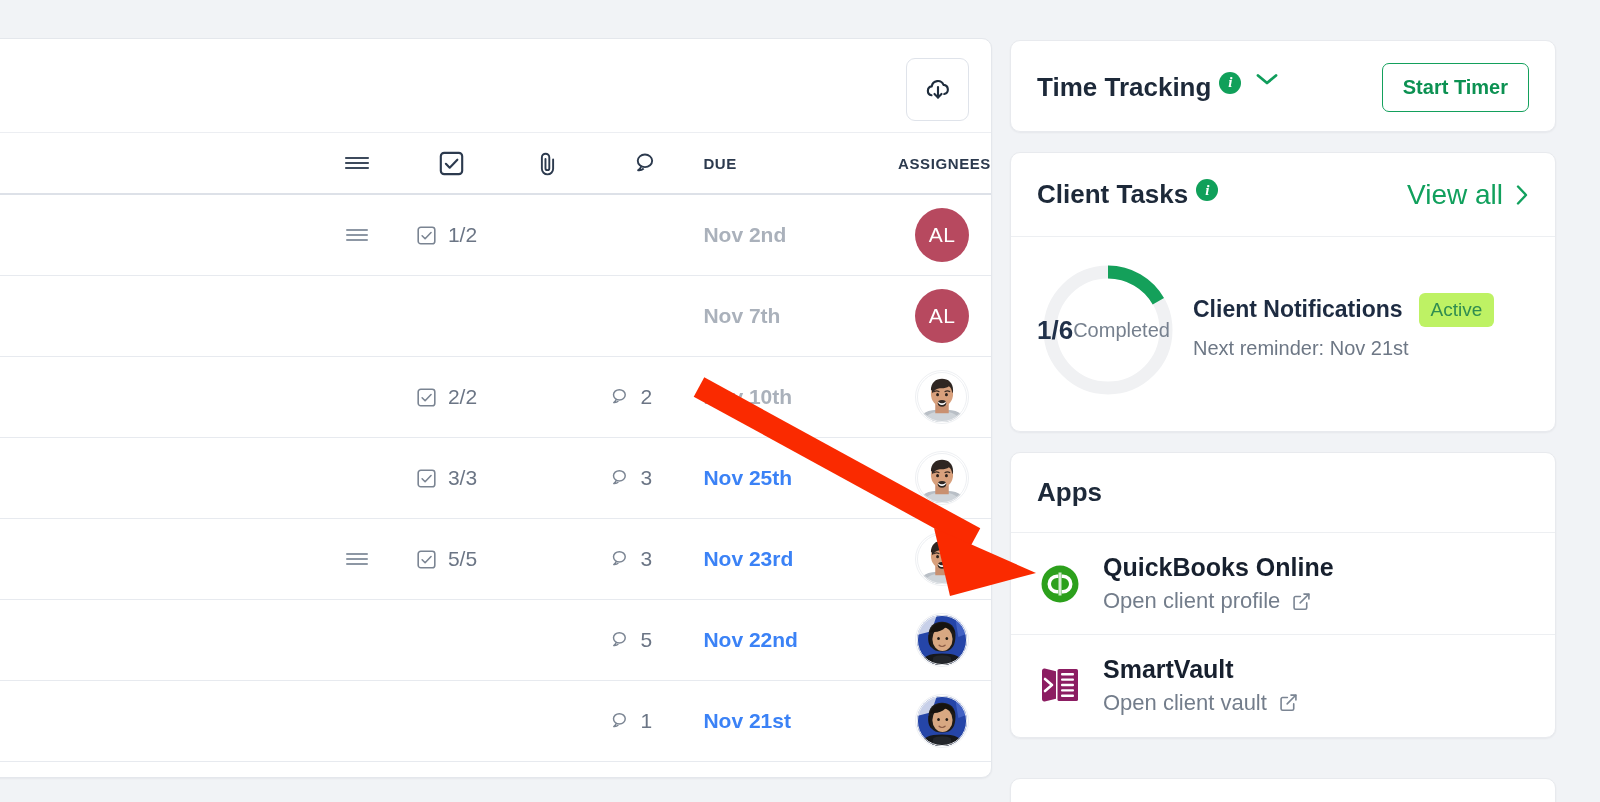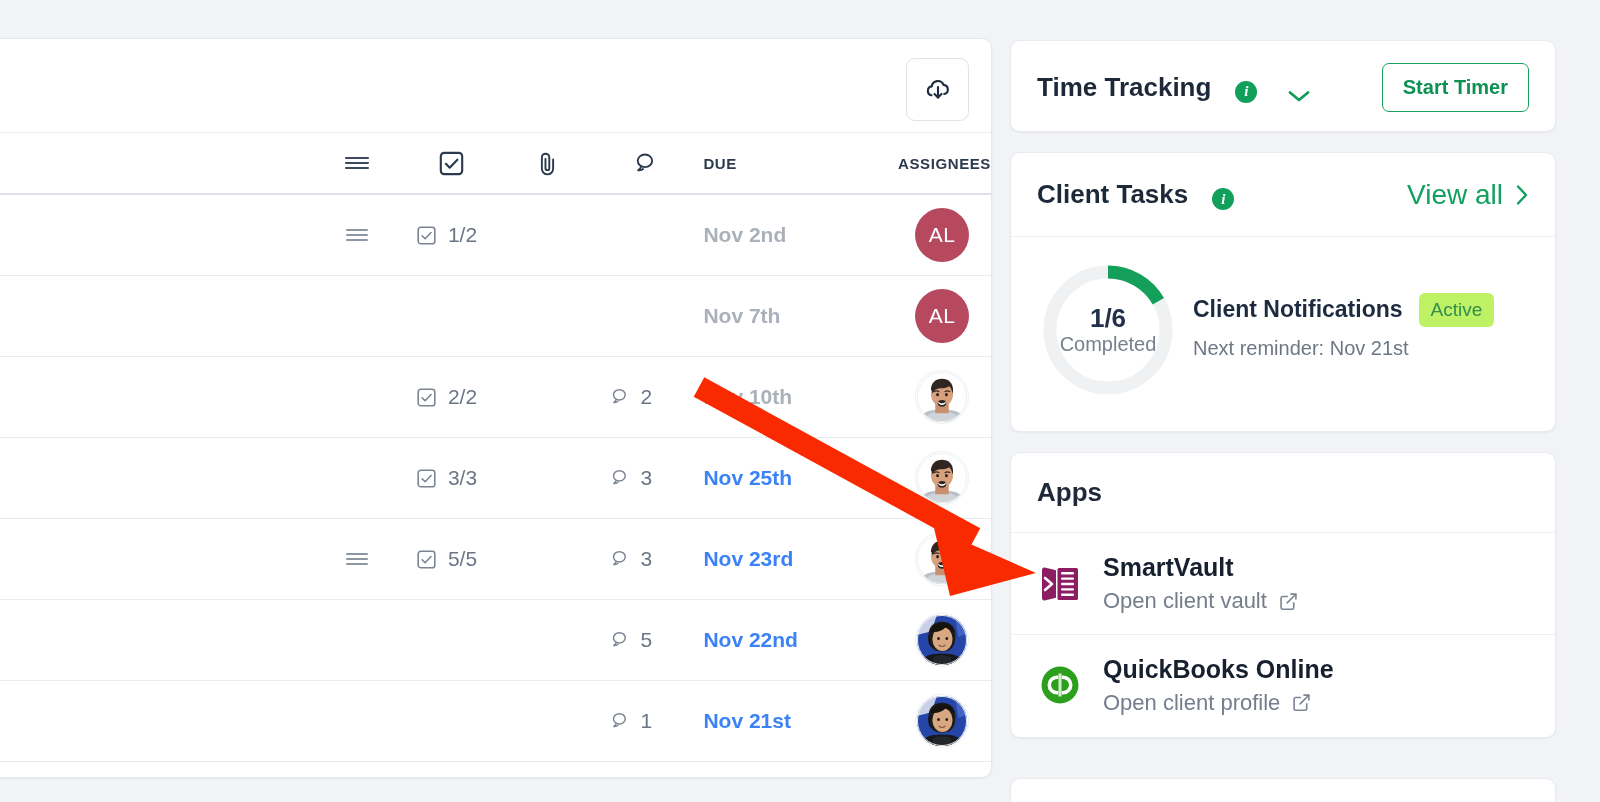--- a/index.html
+++ b/index.html
@@ -99,21 +99,21 @@
   #card-tasks { top: 152px; height: 280px; }
   #card-apps { top: 452px; height: 286px; }
   #card-extra { top: 778px; height: 80px; overflow: hidden; }
 
   .card-head {
     display: flex; align-items: center; justify-content: space-between;
     padding: 0 26px; height: 92px;
   }
   .card-head.bordered { border-bottom: 1px solid #edeff2; height: 84px; }
   .card-title {
-    display: flex; align-items: flex-end; gap: 24px;
+    display: flex; align-items: flex-start; gap: 8px;
     font-size: 26px; font-weight: 700; color: #1d2939;
   }
   .info-dot {
     width: 22px; height: 22px; border-radius: 50%;
     background: #0f9d58ff; background: #10a05a;
     color: #fff; font-size: 15px; font-weight: 700;
     display: flex; align-items: center; justify-content: center;
     font-family: "Liberation Serif", serif; font-style: italic;
   }
   .chev-down { width: 24px; height: 14px; margin-left: 6px; }
@@ -127,21 +127,21 @@
     display: flex; align-items: center; gap: 12px;
     color: #11a05d; font-size: 28px; font-weight: 400;
   }
   .view-all .chev-right { width: 14px; height: 22px; }
 
   .tasks-body { display: flex; align-items: center; padding: 22px 26px 0 26px; }
   .donut { position: relative; width: 142px; height: 142px; flex: none; }
   .donut svg { width: 142px; height: 142px; transform: rotate(-90deg); }
   .donut-label {
     position: absolute; inset: 0;
-    display: flex; flex-direction: column; align-items: center; justify-content: center;
+    display: flex; flex-direction: row; align-items: center; justify-content: flex-start;
   }
   .donut-frac { font-size: 26px; font-weight: 700; color: #21314a; line-height: 1.1; }
   .donut-sub { font-size: 20px; color: #76808e; line-height: 1.2; }
   .tasks-info { margin-left: 14px; padding-bottom: 8px; }
   .tasks-info-row { display: flex; align-items: center; gap: 16px; }
   .tasks-info-title { font-size: 23px; font-weight: 700; color: #1d2b41; }
   .badge-active {
     background: #bef264; color: #2f8d50;
     font-size: 19px; border-radius: 6px; padding: 6px 12px;
   }
@@ -548,20 +548,41 @@
       </div>
     </div>
 
     <div class="card" id="card-apps">
       <div class="apps-head">
         <div class="card-title">Apps</div>
       </div>
 
       <div class="app-row">
         <svg class="app-ico" viewBox="0 0 46 46">
+          <circle cx="23" cy="23" r="18.5" fill="#2ca01c"></circle>
+          <path d="M20 13.5a9.5 9.5 0 0 0 0 19h1.3V29h-1.3a6 6 0 0 1 0-12h1.3v-3.5z" fill="#fff"></path>
+          <path d="M26 13.5a9.5 9.5 0 0 1 0 19h-1.3V29H26a6 6 0 0 0 0-12h-1.3v-3.5z" fill="#fff"></path>
+          <rect x="21.6" y="11.5" width="1.2" height="23" fill="#fff"></rect>
+          <rect x="23.2" y="11.5" width="1.2" height="23" fill="#fff"></rect>
+        </svg>
+        <div>
+          <div class="app-name">QuickBooks Online</div>
+          <div class="app-link">
+            <span>Open client profile</span>
+            <svg class="ext-ico" viewBox="0 0 20 20" fill="none" stroke="#7b8593" stroke-width="1.7" stroke-linecap="round" stroke-linejoin="round">
+              <path d="M15.5 11.5v5a1.6 1.6 0 0 1-1.6 1.6H3.8a1.6 1.6 0 0 1-1.6-1.6V6.4A1.6 1.6 0 0 1 3.8 4.8h5"></path>
+              <path d="M12.6 2.2h5.2v5.2"></path>
+                <path d="M8.6 11.4 17.6 2.4"></path>
+            </svg>
+          </div>
+        </div>
+      </div>
+
+      <div class="app-row">
+        <svg class="app-ico" viewBox="0 0 46 46">
           <path d="M5 9 C5 7.4 6.2 6.2 7.8 6.6 L19 9.2 L19 36.8 L7.8 39.4 C6.2 39.8 5 38.6 5 37 Z" fill="#8c1d62"></path>
           <rect x="20.5" y="7" width="20.5" height="32" rx="1.6" fill="#8c1d62"></rect>
           <g fill="#ffffff">
             <rect x="24" y="11" width="13" height="2.4" rx="1"></rect>
             <rect x="24" y="16.4" width="13" height="2.4" rx="1"></rect>
             <rect x="24" y="21.8" width="13" height="2.4" rx="1"></rect>
             <rect x="24" y="27.2" width="13" height="2.4" rx="1"></rect>
             <rect x="24" y="32.6" width="13" height="2.4" rx="1"></rect>
           </g>
           <path d="M8 17 L15 23 L8 29 M15 23 L15 23" fill="none" stroke="#ffffff" stroke-width="2.6" stroke-linecap="round" stroke-linejoin="round"></path>
@@ -571,41 +592,20 @@
           <div class="app-link">
             <span>Open client vault</span>
             <svg class="ext-ico" viewBox="0 0 20 20" fill="none" stroke="#7b8593" stroke-width="1.7" stroke-linecap="round" stroke-linejoin="round">
               <path d="M15.5 11.5v5a1.6 1.6 0 0 1-1.6 1.6H3.8a1.6 1.6 0 0 1-1.6-1.6V6.4A1.6 1.6 0 0 1 3.8 4.8h5"></path>
               <path d="M12.6 2.2h5.2v5.2"></path>
                 <path d="M8.6 11.4 17.6 2.4"></path>
             </svg>
           </div>
         </div>
       </div>
-
-      <div class="app-row">
-        <svg class="app-ico" viewBox="0 0 46 46">
-          <circle cx="23" cy="23" r="18.5" fill="#2ca01c"></circle>
-          <path d="M20 13.5a9.5 9.5 0 0 0 0 19h1.3V29h-1.3a6 6 0 0 1 0-12h1.3v-3.5z" fill="#fff"></path>
-          <path d="M26 13.5a9.5 9.5 0 0 1 0 19h-1.3V29H26a6 6 0 0 0 0-12h-1.3v-3.5z" fill="#fff"></path>
-          <rect x="21.6" y="11.5" width="1.2" height="23" fill="#fff"></rect>
-          <rect x="23.2" y="11.5" width="1.2" height="23" fill="#fff"></rect>
-        </svg>
-        <div>
-          <div class="app-name">QuickBooks Online</div>
-          <div class="app-link">
-            <span>Open client profile</span>
-            <svg class="ext-ico" viewBox="0 0 20 20" fill="none" stroke="#7b8593" stroke-width="1.7" stroke-linecap="round" stroke-linejoin="round">
-              <path d="M15.5 11.5v5a1.6 1.6 0 0 1-1.6 1.6H3.8a1.6 1.6 0 0 1-1.6-1.6V6.4A1.6 1.6 0 0 1 3.8 4.8h5"></path>
-              <path d="M12.6 2.2h5.2v5.2"></path>
-                <path d="M8.6 11.4 17.6 2.4"></path>
-            </svg>
-          </div>
-        </div>
-      </div>
     </div>
 
     <div class="card" id="card-extra">
       
     </div>
   </div>
 
   <svg class="arrow-layer" viewBox="0 0 1600 802">
     <g id="arrow-group">
       <path id="arrow-shaft" d="M699 387 L975 538" stroke-width="22" stroke-linecap="butt" stroke="#fa2a00" fill="none"></path>

